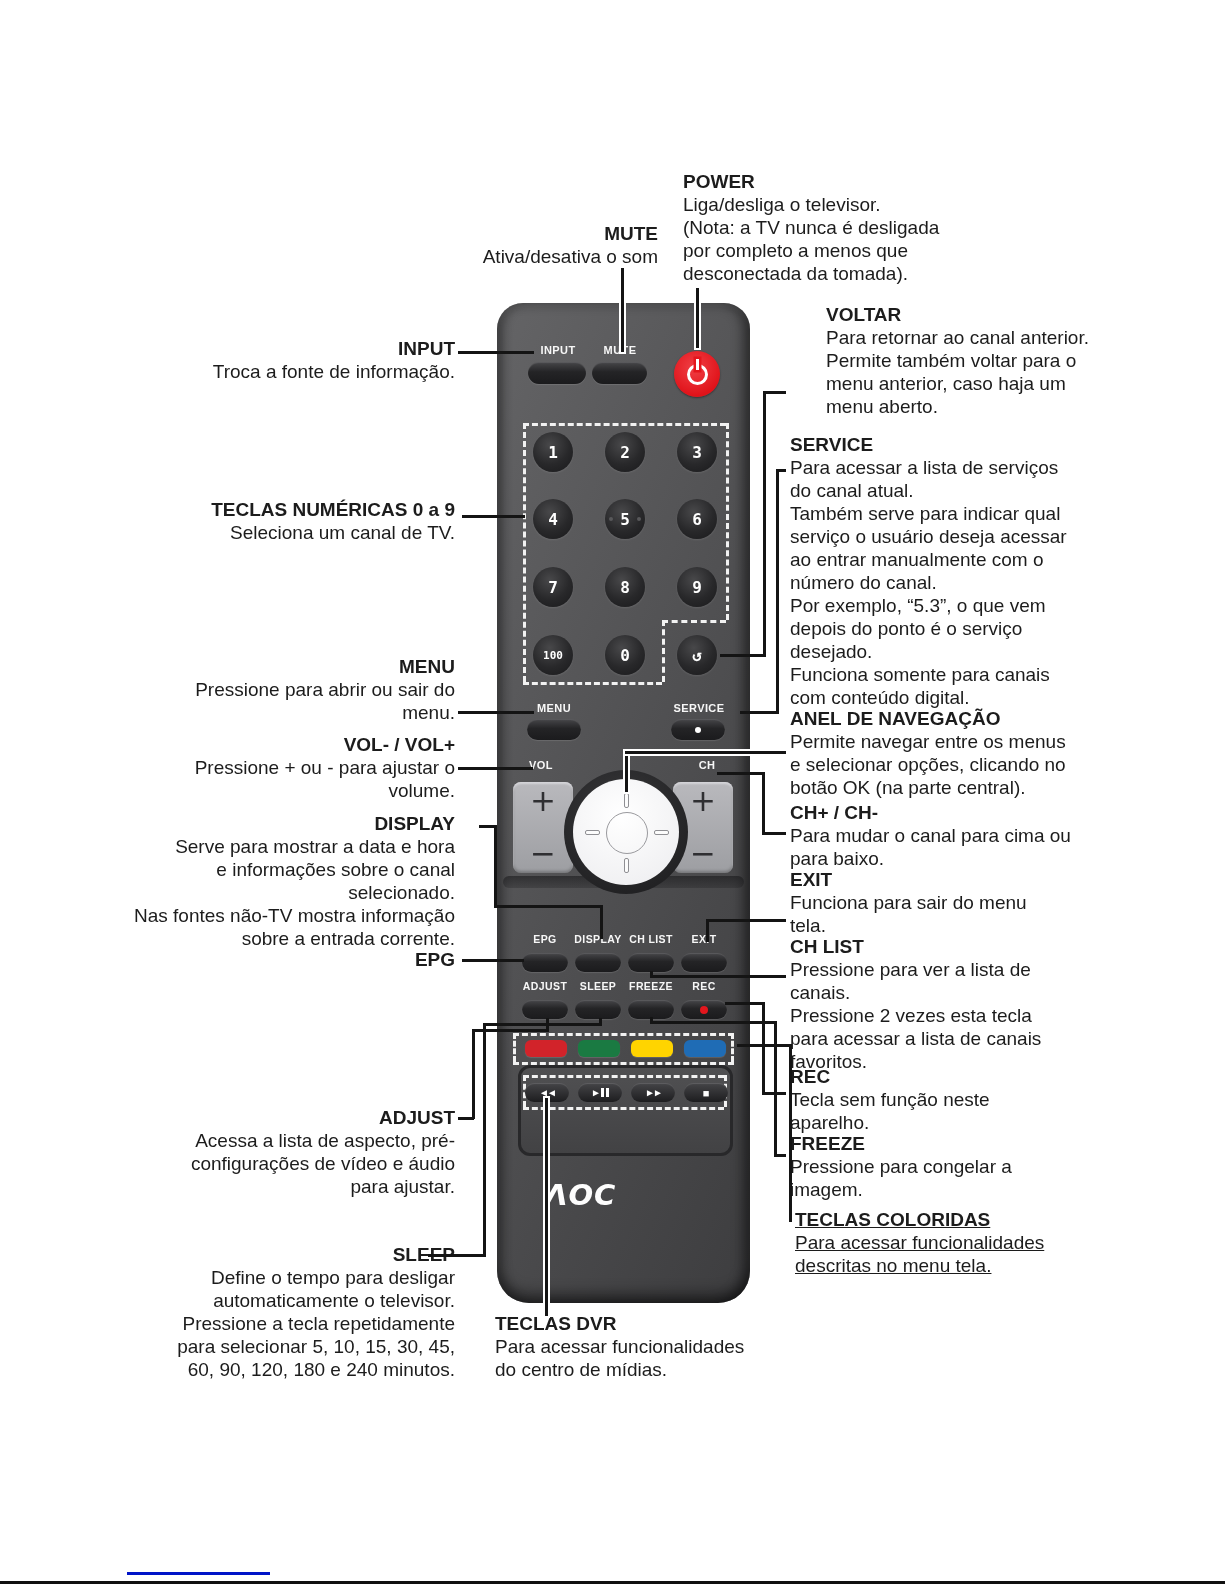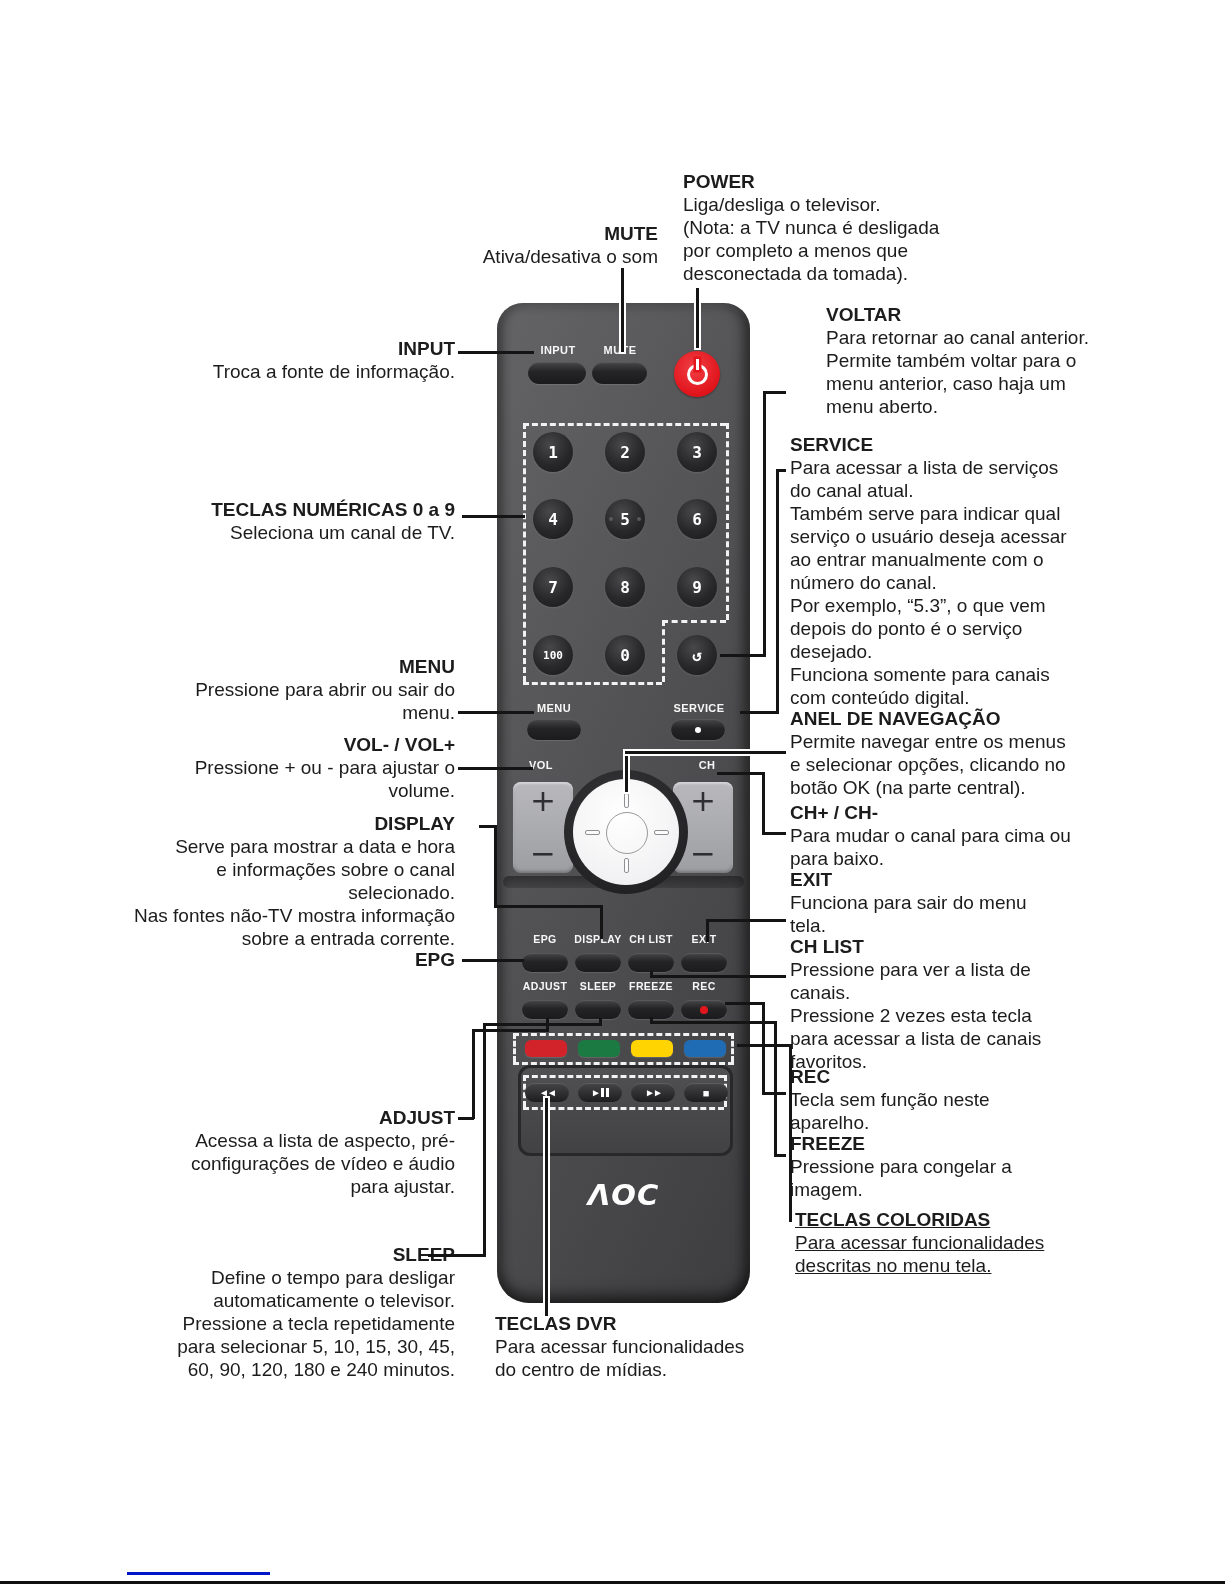--- a/index.html
+++ b/index.html
@@ -51,23 +51,23 @@
   .colorkey{position:absolute;top:737px;width:42px;height:17px;border-radius:6px;
         box-shadow:0 1px 1px rgba(255,255,255,.15);}
   .dvrpanel{position:absolute;left:21px;top:762px;width:209px;height:85px;border-radius:12px;
         border:3px solid #28282a;background:linear-gradient(180deg,#505052,#424244);}
   .dvrbtn{position:absolute;top:780px;width:44px;height:19px;border-radius:9px;
         background:linear-gradient(180deg,#454548,#1d1d1f);color:#fff;display:flex;
         align-items:center;justify-content:center;font-size:10px;letter-spacing:-2px;
         box-shadow:inset 0 1px 1px rgba(255,255,255,.15);}
   .dvrbtn .bar{display:inline-block;width:3px;height:9px;background:#fff;margin-left:2px;letter-spacing:0;}
   .stopg{font-size:11px;letter-spacing:0;}
-  .brand{position:absolute;left:0;top:875px;width:100%;text-align:center;color:#fdfdfd;
+  .brand{position:absolute;left:0;top:875px;width:100%;color:#fdfdfd;
         font-size:29px;font-weight:800;letter-spacing:1px;font-family:"DejaVu Sans",sans-serif;
-        font-style:oblique 8deg;}
+        font-style:oblique 8deg;padding-left:48px;}
   .power{position:absolute;left:177px;top:48px;width:46px;height:46px;border-radius:50%;
         background:radial-gradient(circle at 44% 36%,#f04046,#e01219 72%);
         box-shadow:0 1px 2px rgba(0,0,0,.4);}
   .power .ring{position:absolute;left:13px;top:13px;width:15px;height:15px;border-radius:50%;
         border:3px solid #fff;}
   .power .bar{position:absolute;left:21.5px;top:8px;width:3px;height:11px;background:#fff;
         box-shadow:0 0 0 2.5px #e4161d;}
   .svc-dot{position:absolute;left:50%;top:50%;margin:-3px 0 0 -3px;width:6px;height:6px;
         border-radius:50%;background:#fff;}
   .rec-dot{position:absolute;left:50%;top:50%;margin:-4px 0 0 -4px;width:8px;height:8px;

